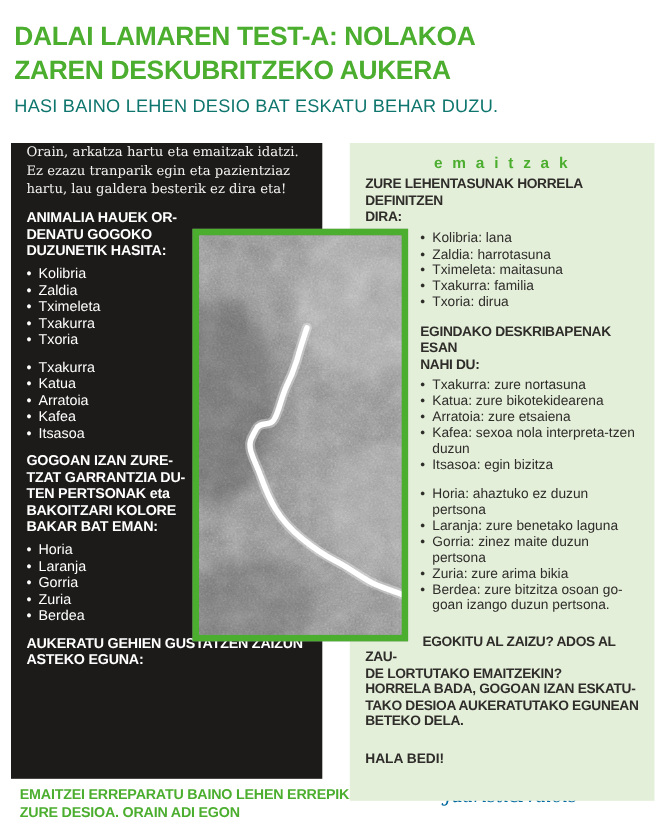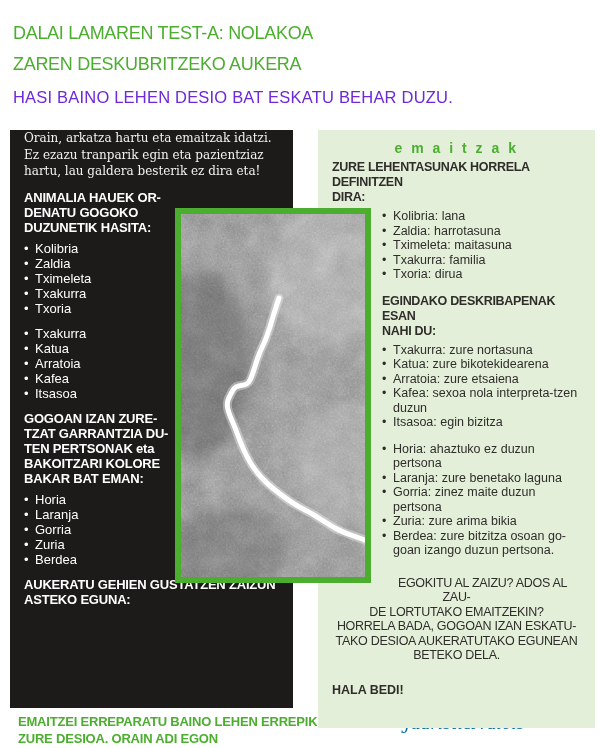--- a/index.html
+++ b/index.html
@@ -1,23 +1,23 @@
 <!DOCTYPE html>
 <html><head>
 <meta charset="utf-8">
 <style>
   html,body{margin:0;padding:0;background:#ffffff;}
   .page{position:relative;width:600px;height:748px;background:#ffffff;overflow:hidden;
         font-family:"Liberation Sans",sans-serif;}
   .pre{white-space:pre-line;}
 
   
-  .title{position:absolute;left:13px;top:18px;margin:0;font-size:18px;font-weight:normal;
+  .title{position:absolute;left:13px;top:18px;margin:0;font-size:24px;font-weight:bold;
          line-height:31px;letter-spacing:-0.3px;color:#4cae2f;}
-  .subtitle{position:absolute;left:13px;top:88px;font-size:16.5px;color:#6d28d9;letter-spacing:0.2px;}
+  .subtitle{position:absolute;left:13px;top:88px;font-size:16.5px;color:#0f766e;letter-spacing:0.2px;}
 
   
   .black-box{position:absolute;left:10px;top:130px;width:283px;height:578px;background:#1d1b19;
              box-sizing:border-box;padding:0 14px;color:#ffffff;z-index:1;}
   .intro{margin:0 0 10px 0;font-family:"DejaVu Serif","Liberation Serif",serif;
          font-size:12px;line-height:16.5px;color:#f4f2f0;}
   .lsec{width:152px;margin-bottom:10px;}
   .lsec.wide{width:100%;margin-top:2px;}
   .lsec h3{margin:0 0 6px 0;font-size:13px;font-weight:bold;line-height:15px;letter-spacing:-0.2px;}
   .brow{display:flex;line-height:15px;font-size:13px;}
@@ -31,22 +31,22 @@
 
   
   .green-box{position:absolute;left:318px;top:130px;width:277px;height:598px;background:#e4efda;
              box-sizing:border-box;padding:8px 14px;color:#2f2d2a;z-index:2;}
   .emaitzak{margin:2px 0 4px 0;text-align:center;font-size:14px;font-weight:bold;
             letter-spacing:2.5px;color:#4cae2f;}
   .rsec{margin-bottom:12px;}
   .rsec h3{margin:0 0 4px 0;font-size:12.5px;font-weight:bold;line-height:15px;letter-spacing:-0.3px;}
   .rsec .brow{font-size:12.5px;line-height:14.5px;}
   .ind{margin-left:50px;}
-  .closing{margin:18px 0 0 0;font-size:12.5px;font-weight:normal;line-height:14.5px;
-           letter-spacing:-0.3px;text-indent:52px;text-align:center;}
+  .closing{margin:18px 0 0 0;font-size:12.5px;font-weight:bold;line-height:14.5px;
+           letter-spacing:-0.3px;text-indent:52px;}
   .closing2{margin:20px 0 0 0;font-size:12.5px;font-weight:bold;}
 
   
   .foot-note{position:absolute;left:18px;top:714px;margin:0;font-size:13px;font-weight:bold;
              line-height:16.5px;color:#4cae2f;letter-spacing:-0.2px;}
   .signature{position:absolute;left:404px;top:714px;font-family:"DejaVu Serif","Liberation Serif",serif;
              font-style:italic;font-size:16px;color:#0369a1;}
 </style>
 </head>
 <body>

